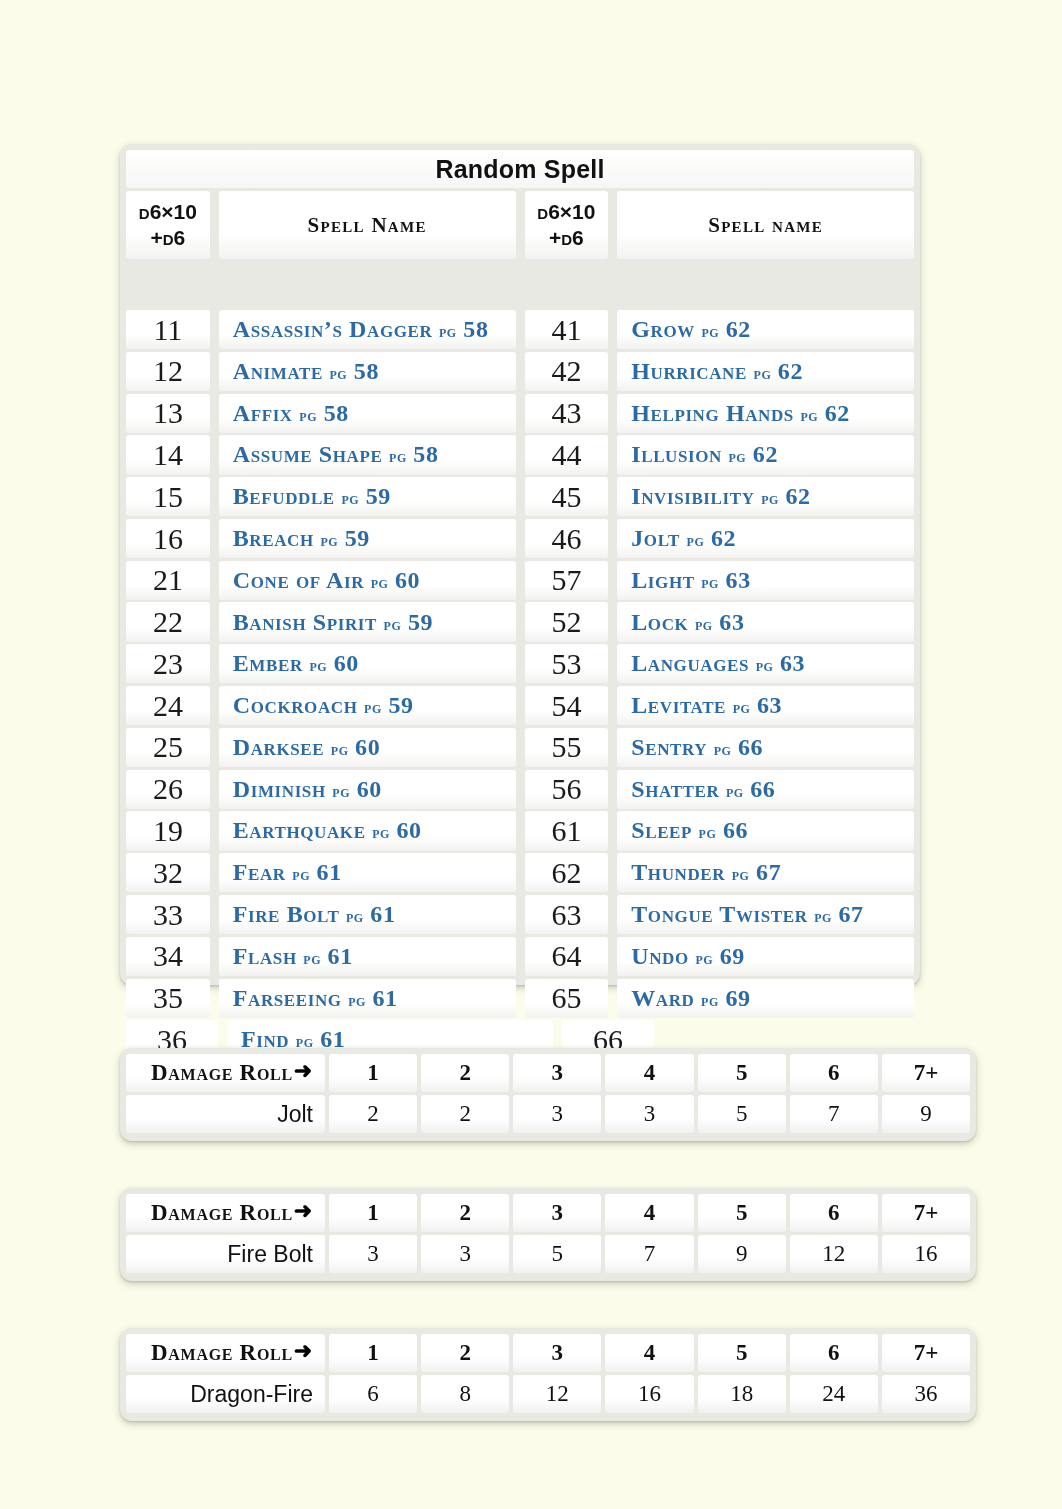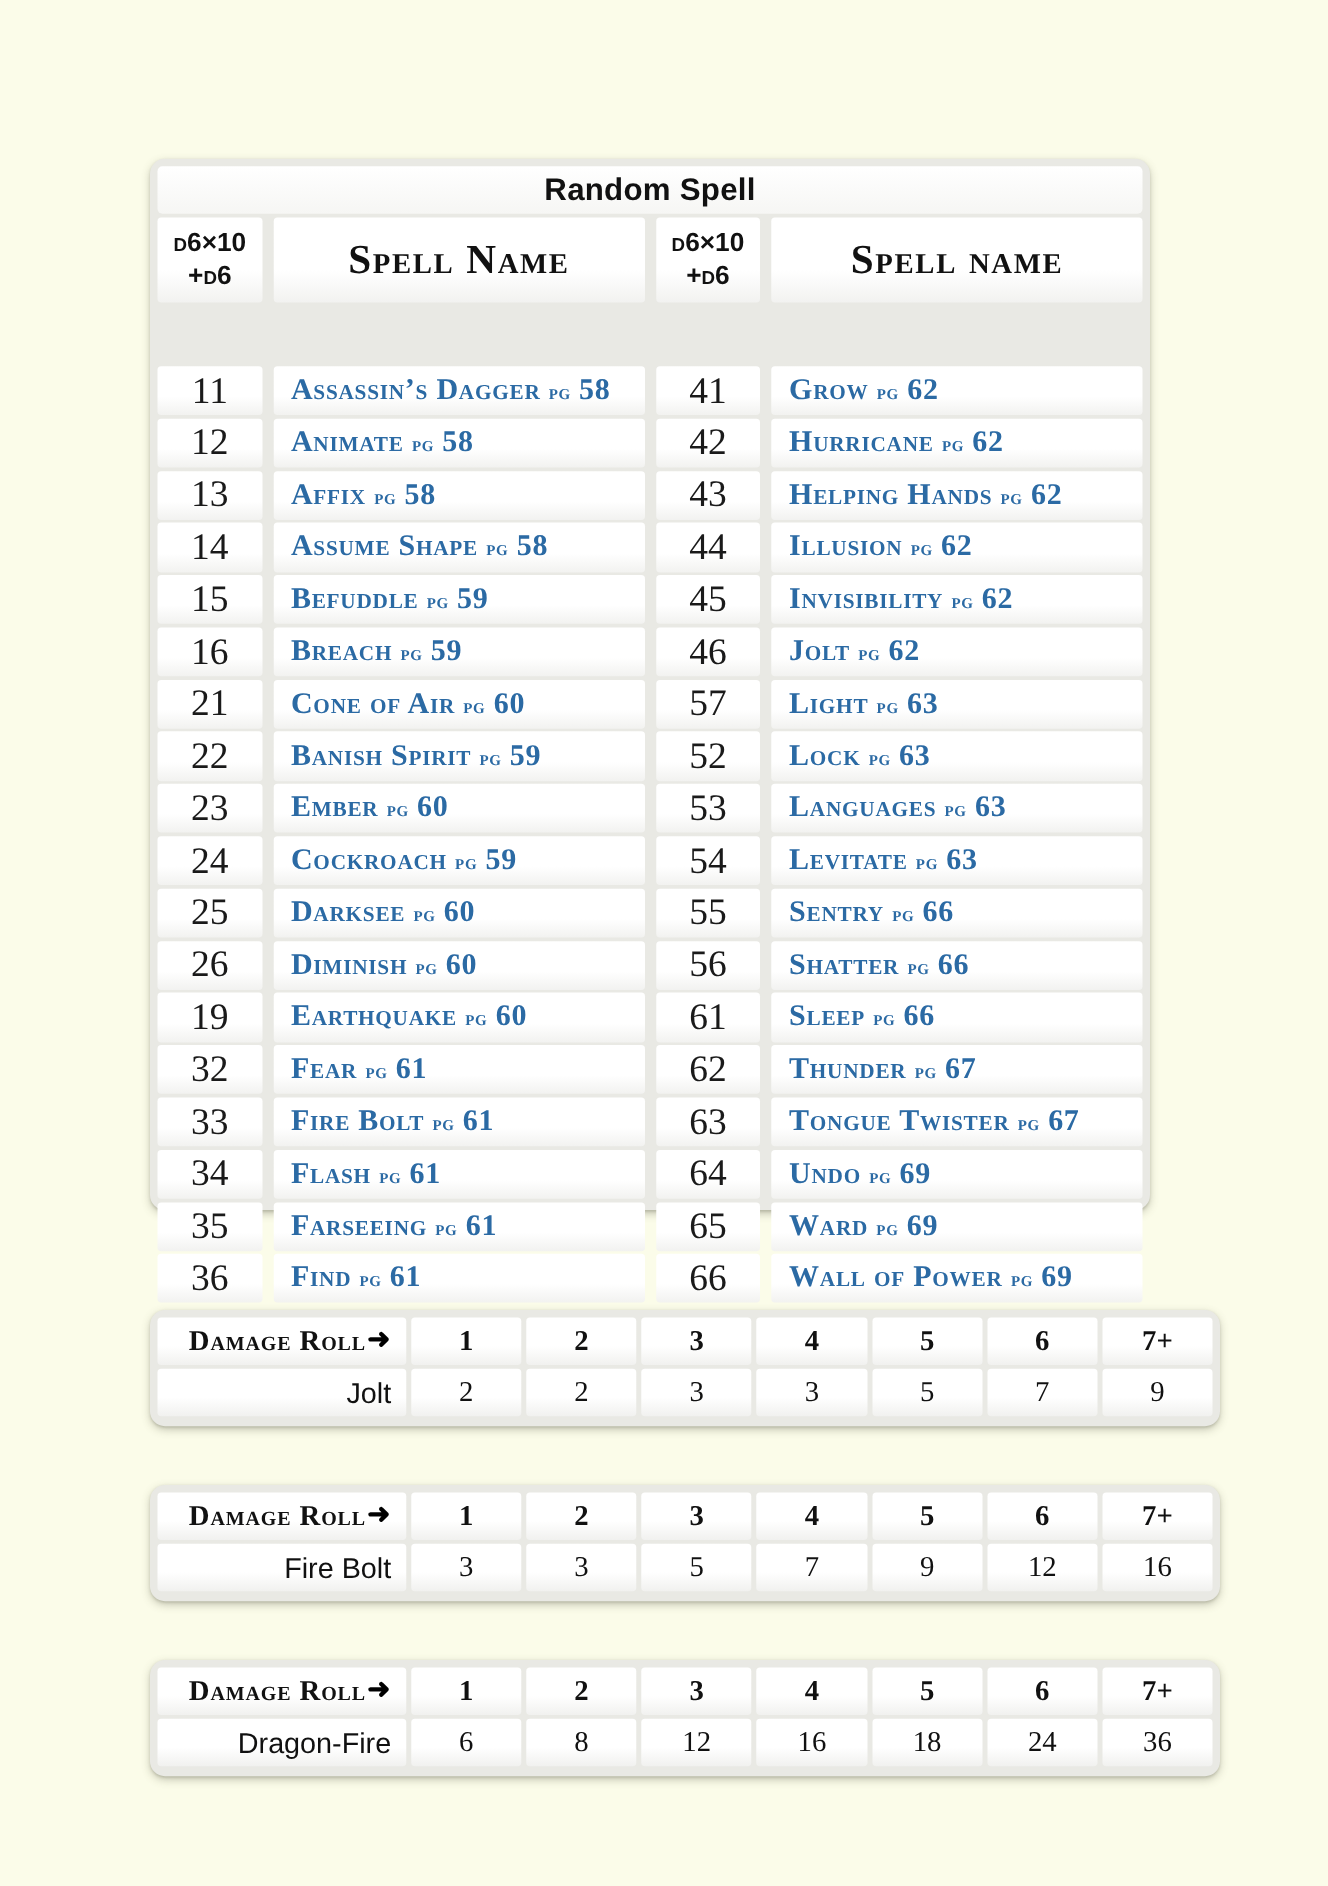--- a/index.html
+++ b/index.html
@@ -29,21 +29,21 @@
     background: #e9e9e4;
     border-radius: 12px;
     box-shadow: 0 3px 7px rgba(90,90,70,0.30), 0 1px 2px rgba(90,90,70,0.20);
     padding: 6px;
     box-sizing: border-box;
   }
 
   
   #spell-card {
     left: 120px;
-    top: 127px;
+    top: 144px;
     width: 800px;
     height: 841px;
   }
 
   .title-row {
     background: linear-gradient(#ffffff, #f6f6f4);
     border-radius: 4px;
     height: 38px;
     line-height: 38px;
     text-align: center;
@@ -99,21 +99,21 @@
     font-weight: bold;
     color: #111;
     text-align: center;
     line-height: 1.22;
   }
   .hdr-dice .sm { font-size: 15px; }
 
   .hdr-name {
     font-variant: small-caps;
     font-family: "Liberation Serif", serif;
-    font-size: 33px;
+    font-size: 21px;
     font-weight: bold;
     color: #111;
     letter-spacing: 1.3px;
     text-align: center;
     width: 100%;
   }
 
   .spell {
     font-variant: small-caps;
     font-family: "Liberation Serif", serif;
@@ -531,23 +531,20 @@
             </div>
             <div class="gap"></div>
             <div class="cell c-name">
               <span class="spell"><span>Find</span> <span class="pg">pg</span> <span class="num">61</span></span>
             </div>
             <div class="gap"></div>
             <div class="cell c-roll">
               <span class="roll-val">66</span>
             </div>
             <div class="gap"></div>
-            <div class="cell c-name">
-              <span class="spell"><span>Wall of Power</span> <span class="pg">pg</span> <span class="num">69</span></span>
-            </div>
           </div>
         </div>
 
     </div>
   </div>
 
   <div id="damage-tables">
       <div class="card dmg-card" id="dmg-card-0">
         <div class="dmg-row first">
           <div class="dmg-cell dmg-label">

